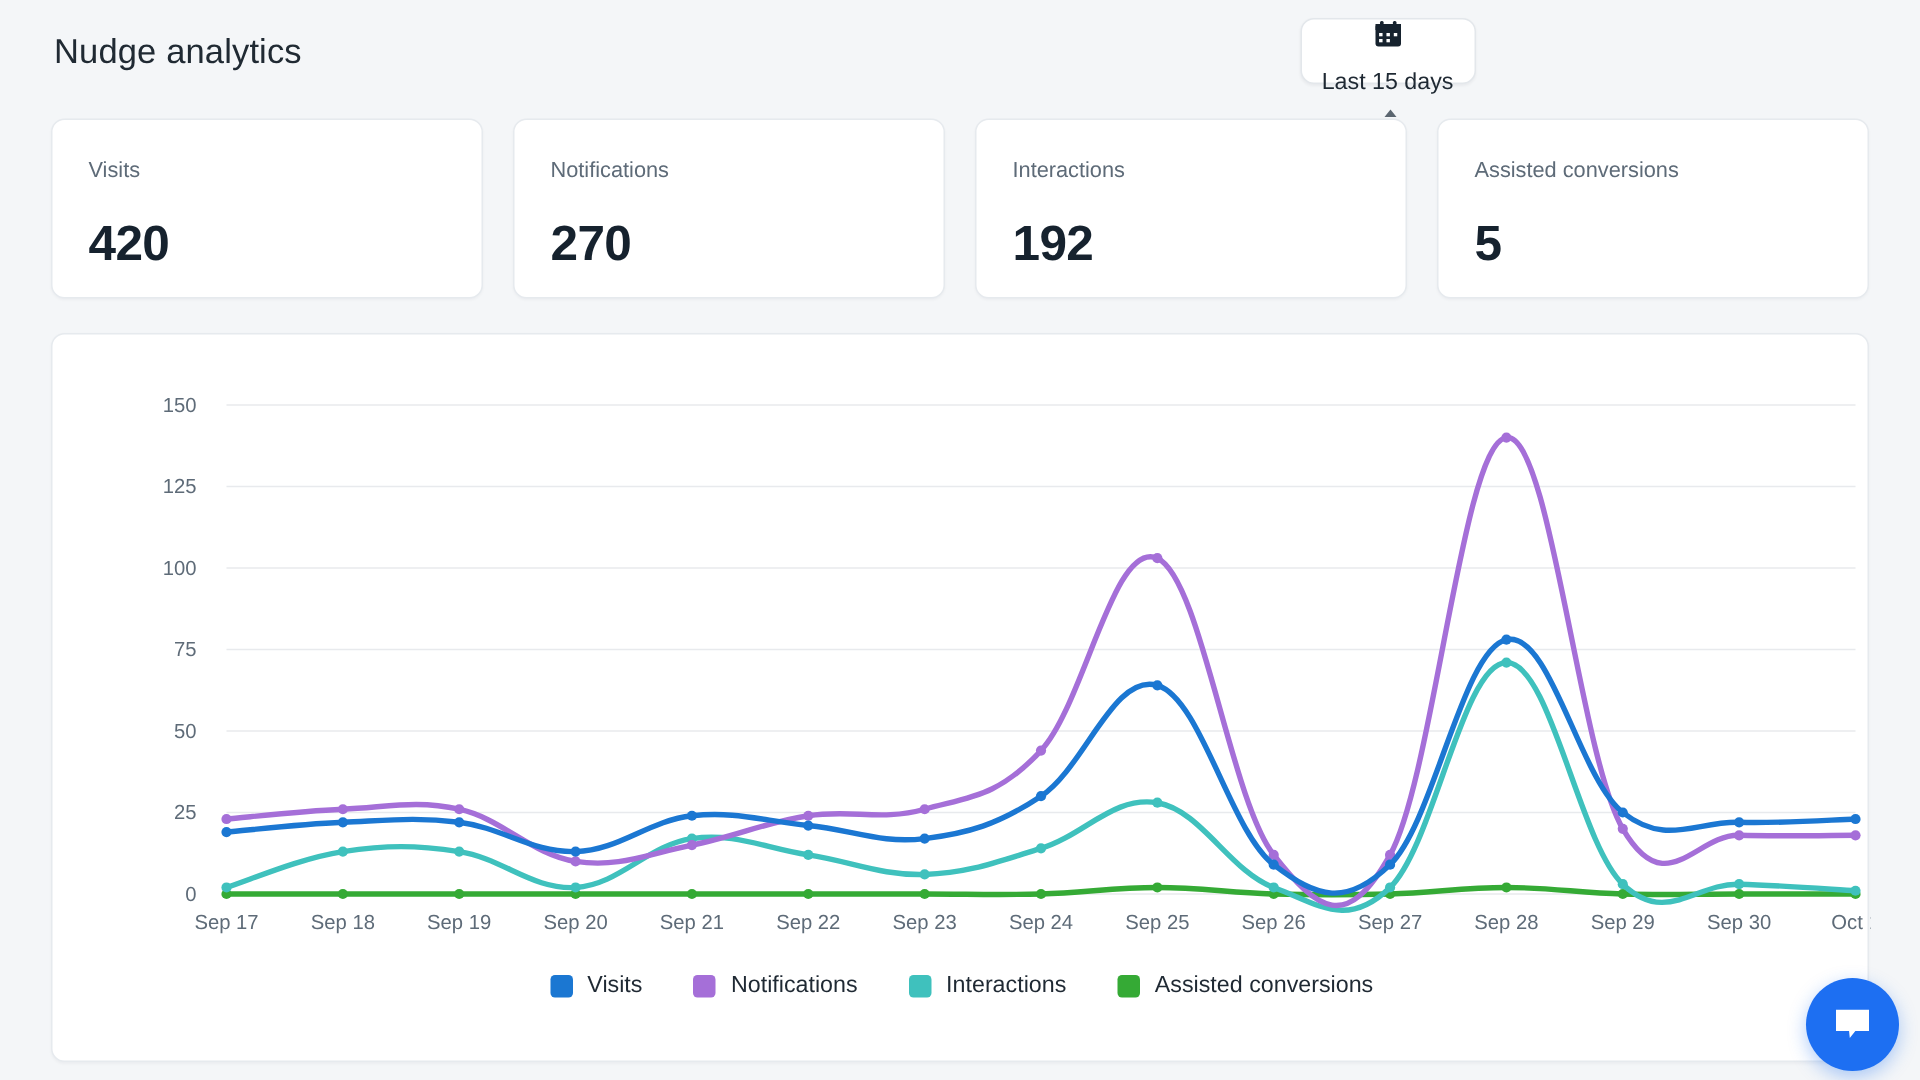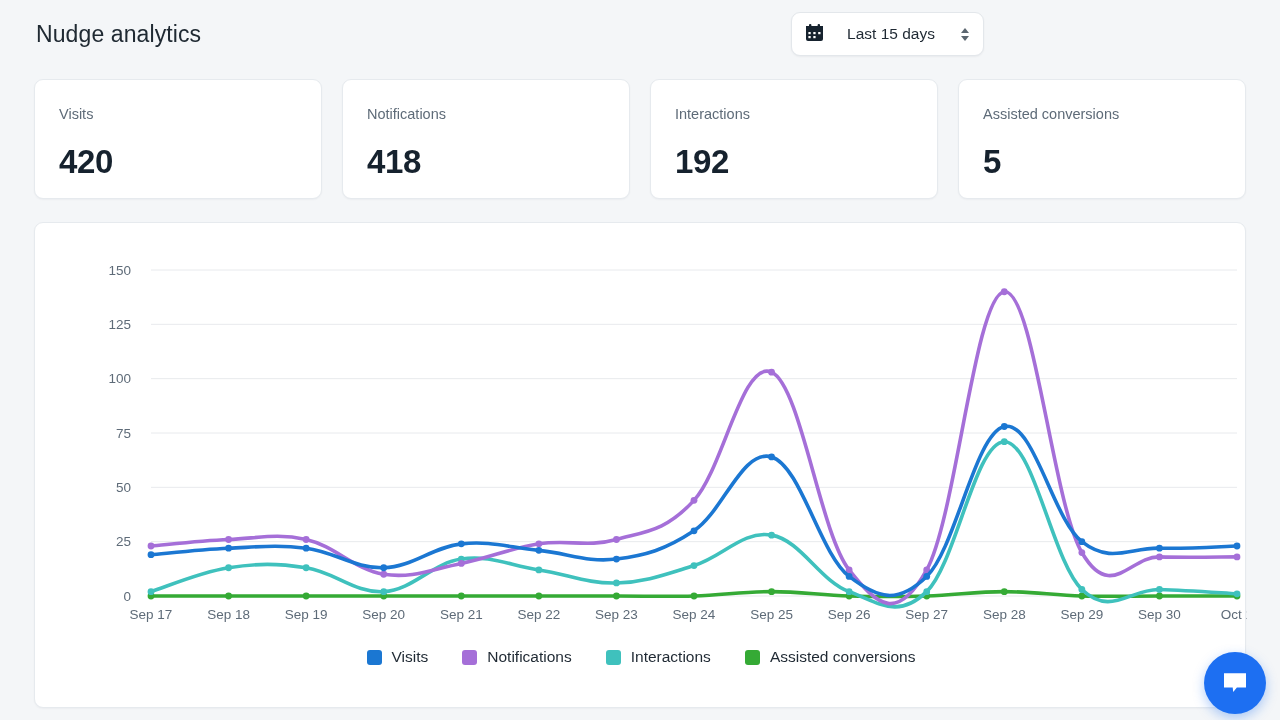--- a/index.html
+++ b/index.html
@@ -14,25 +14,26 @@
   
   .header {
     position: absolute; left: 0; top: 0; width: 1020px; height: 68px;
     display: flex; align-items: center; justify-content: space-between;
     padding: 0 36px;
   }
   .page-title {
     font-size: 23px; color: #202a33; font-weight: 400; letter-spacing: .1px;
   }
   .date-select {
-    display: flex; align-items: center; gap: 23px;
+    display: flex; align-items: center; gap: 9px;
     background: #ffffff; border: 1px solid #e3e7eb; border-radius: 9px;
     height: 44px; padding: 0 14px 0 13px;
     box-shadow: 0 1px 2px rgba(16,24,40,.05);
     cursor: pointer;
+    flex-direction: column;
   }
   .date-select-label { font-size: 15.5px; color: #1f2933; }
   .cal-icon { display: block; }
   .stepper { display: flex; flex-direction: column; gap: 3px; margin-left: 3px; }
   .stepper i {
     display: block; width: 0; height: 0; border-left: 4px solid transparent;
     border-right: 4px solid transparent;
   }
   .stepper i.up { border-bottom: 5px solid #5b6670; }
   .stepper i.dn { border-top: 5px solid #5b6670; }
@@ -115,21 +116,21 @@
     </div>
   </div>
 
   <div class="stats">
     <div class="stat-card">
       <div class="stat-label">Visits</div>
       <div class="stat-value">420</div>
     </div>
     <div class="stat-card">
       <div class="stat-label">Notifications</div>
-      <div class="stat-value">418</div>
+      <div class="stat-value">270</div>
     </div>
     <div class="stat-card">
       <div class="stat-label">Interactions</div>
       <div class="stat-value">192</div>
     </div>
     <div class="stat-card">
       <div class="stat-label">Assisted conversions</div>
       <div class="stat-value">5</div>
     </div>
   </div>

